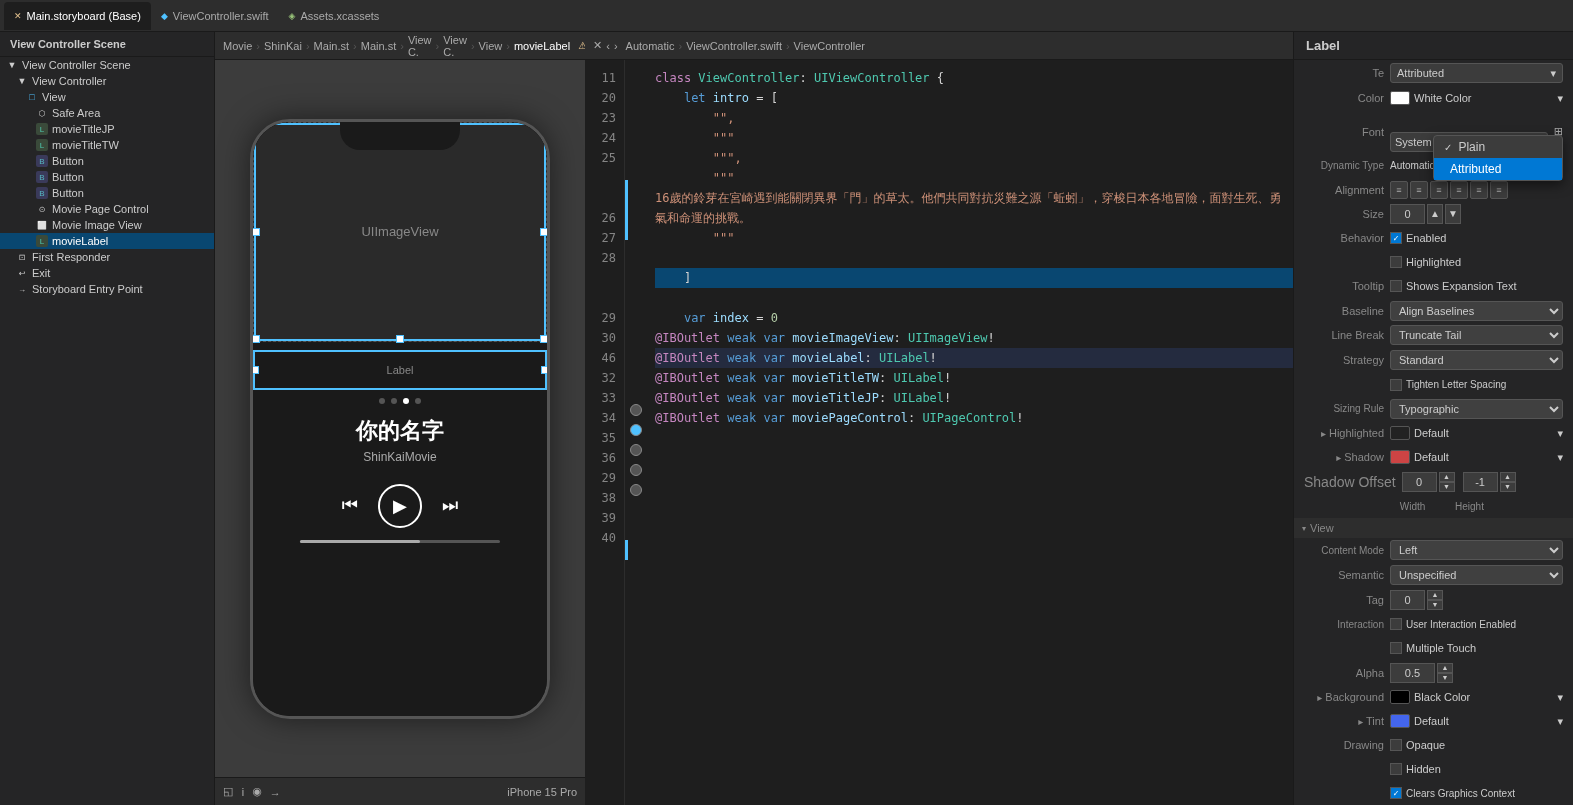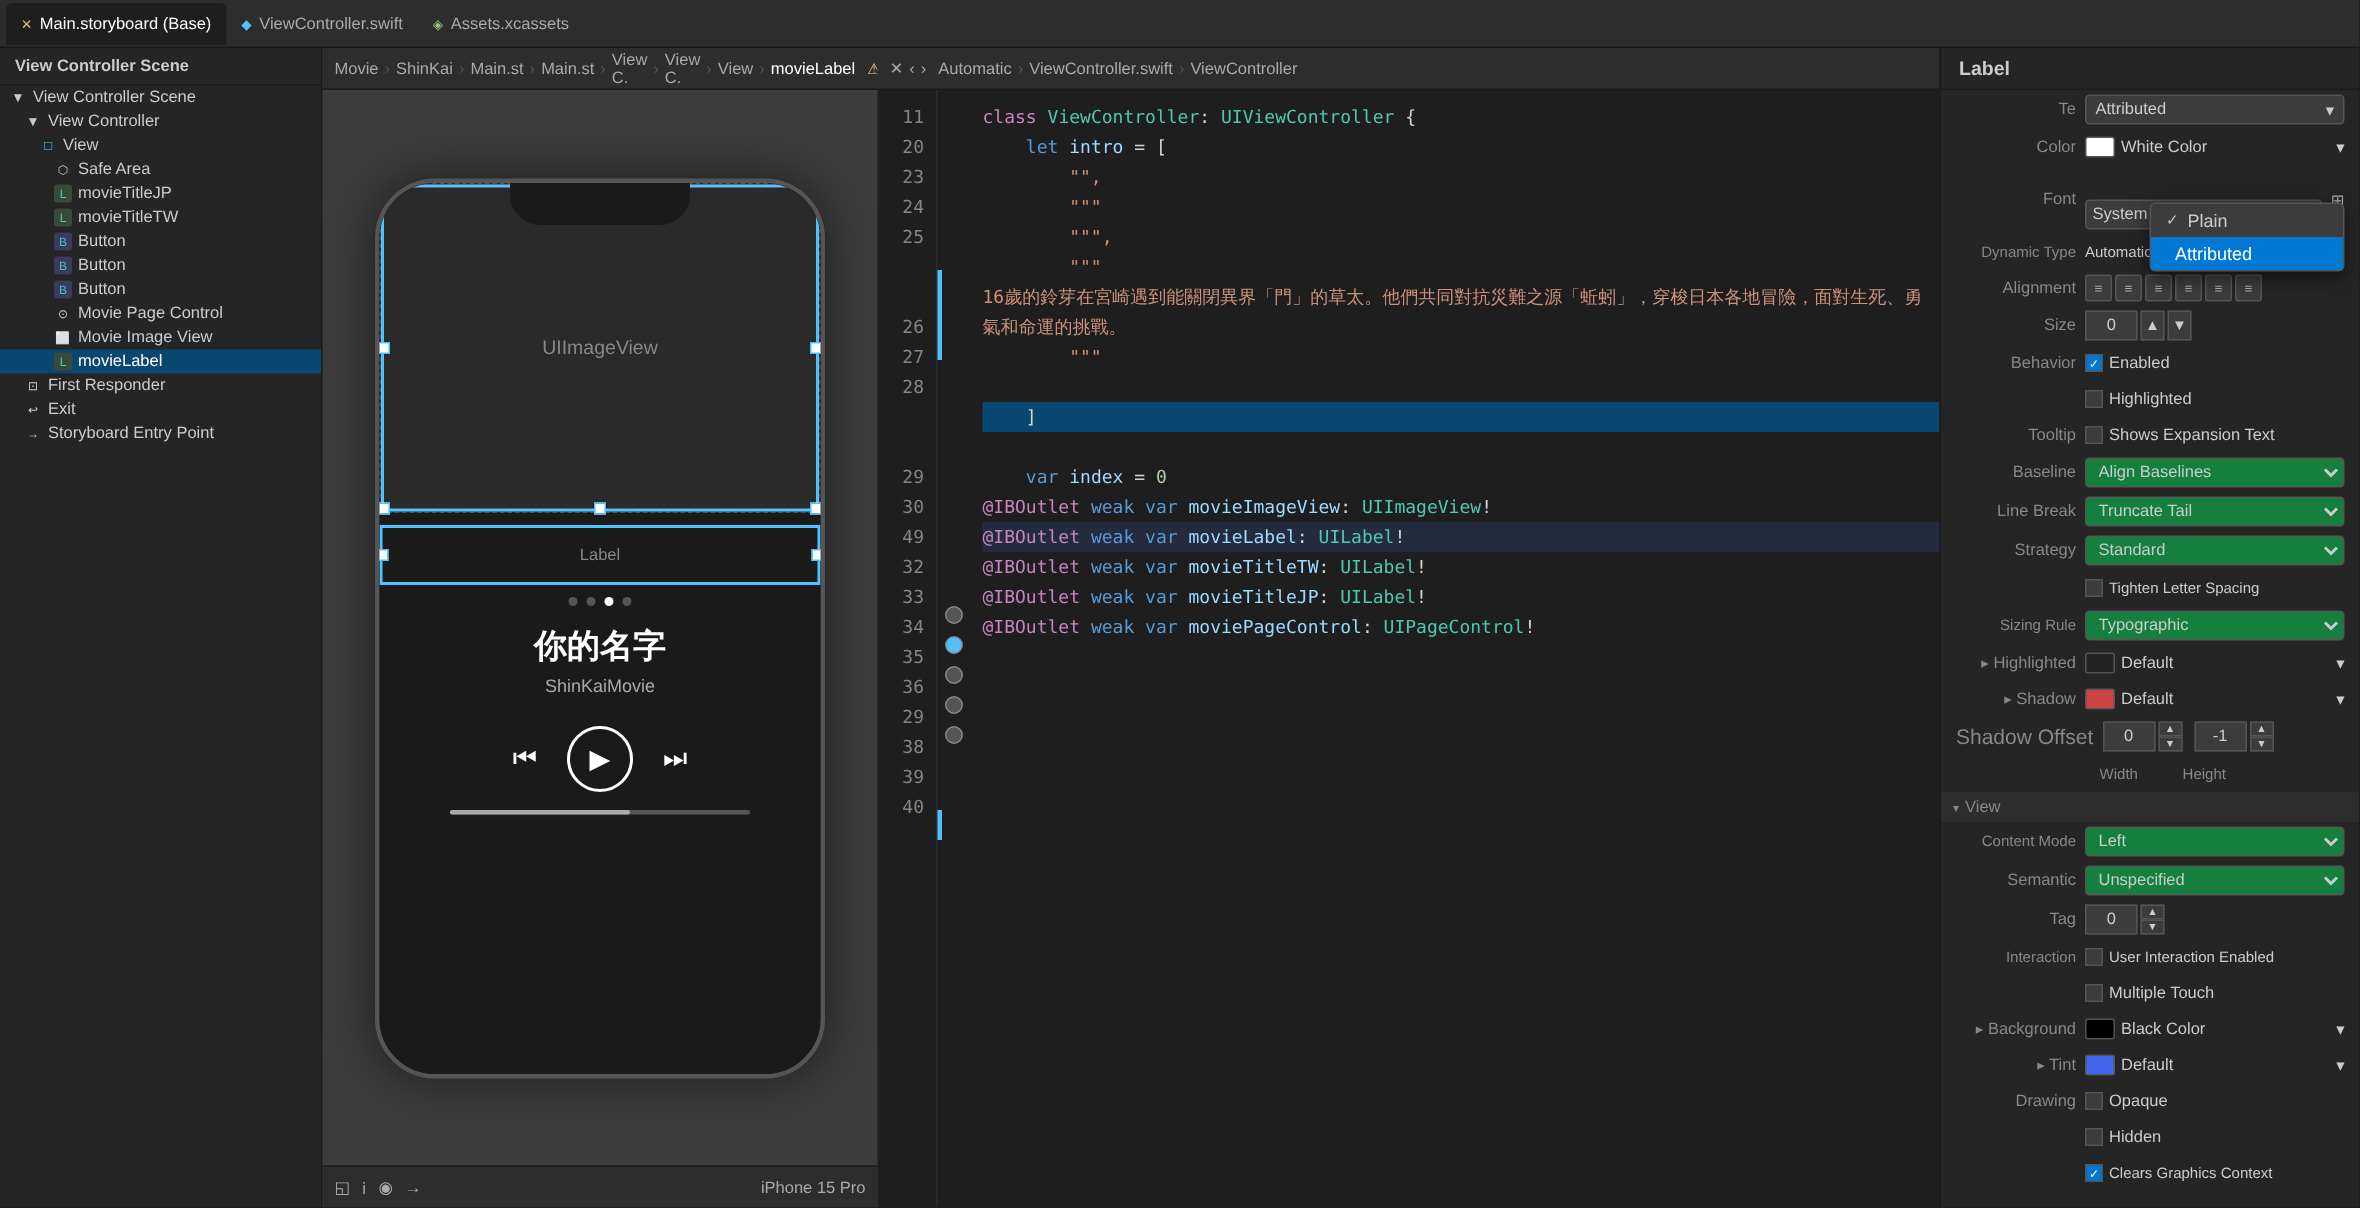--- a/index.html
+++ b/index.html
@@ -386,21 +386,21 @@
       background: #3c3c3c;
       border: 1px solid #555;
       border-radius: 3px;
       color: #ccc;
       font-size: 11px;
       padding: 1px 4px;
       height: 20px;
       margin-top: 20px;
     }
     .panel-select {
-      background: #15803d;
+      background: #404040;
       border: 1px solid #555;
       border-radius: 3px;
       color: #ccc;
       font-size: 11px;
       padding: 1px 4px;
       height: 20px;
       flex: 1;
     }
     .alignment-buttons {
       display: flex;
@@ -709,21 +709,21 @@
         <div>25</div>
         <div>&nbsp;</div>
         <div>&nbsp;</div>
         <div>26</div>
         <div>27</div>
         <div>28</div>
         <div>&nbsp;</div>
         <div>&nbsp;</div>
         <div>29</div>
         <div>30</div>
-        <div>49</div>
+        <div>46</div>
         <div>32</div>
         <div>33</div>
         <div>34</div>
         <div>35</div>
         <div>36</div>
         <div>29</div>
         <div>38</div>
         <div>39</div>
         <div>40</div>
       </div>
@@ -1088,20 +1088,32 @@
     <div class="panel-row">
       <span class="panel-label"></span>
       <div class="panel-value">
         <div class="checkbox-row">
           <div class="panel-checkbox"></div>
           <span>Multiple Touch</span>
         </div>
       </div>
     </div>
 
+    <div class="panel-row">
+      <span class="panel-label">Alpha</span>
+      <div class="panel-value">
+        <div class="stepper-group">
+          <input class="stepper-input" value="0.5" style="width: 45px;">
+          <div style="display:flex;flex-direction:column;">
+            <div class="stepper-btn" style="height:10px;font-size:7px;">▲</div>
+            <div class="stepper-btn" style="height:10px;font-size:7px;">▼</div>
+          </div>
+        </div>
+      </div>
+    </div>
 
     <div class="panel-row">
       <span class="panel-label">
         <span style="font-size:10px;color:#888;">▸</span>
         Background
       </span>
       <div class="panel-value">
         <div class="color-swatch" style="background:#000;"></div>
         <span>Black Color</span>
         <span style="margin-left:auto;">▾</span>

